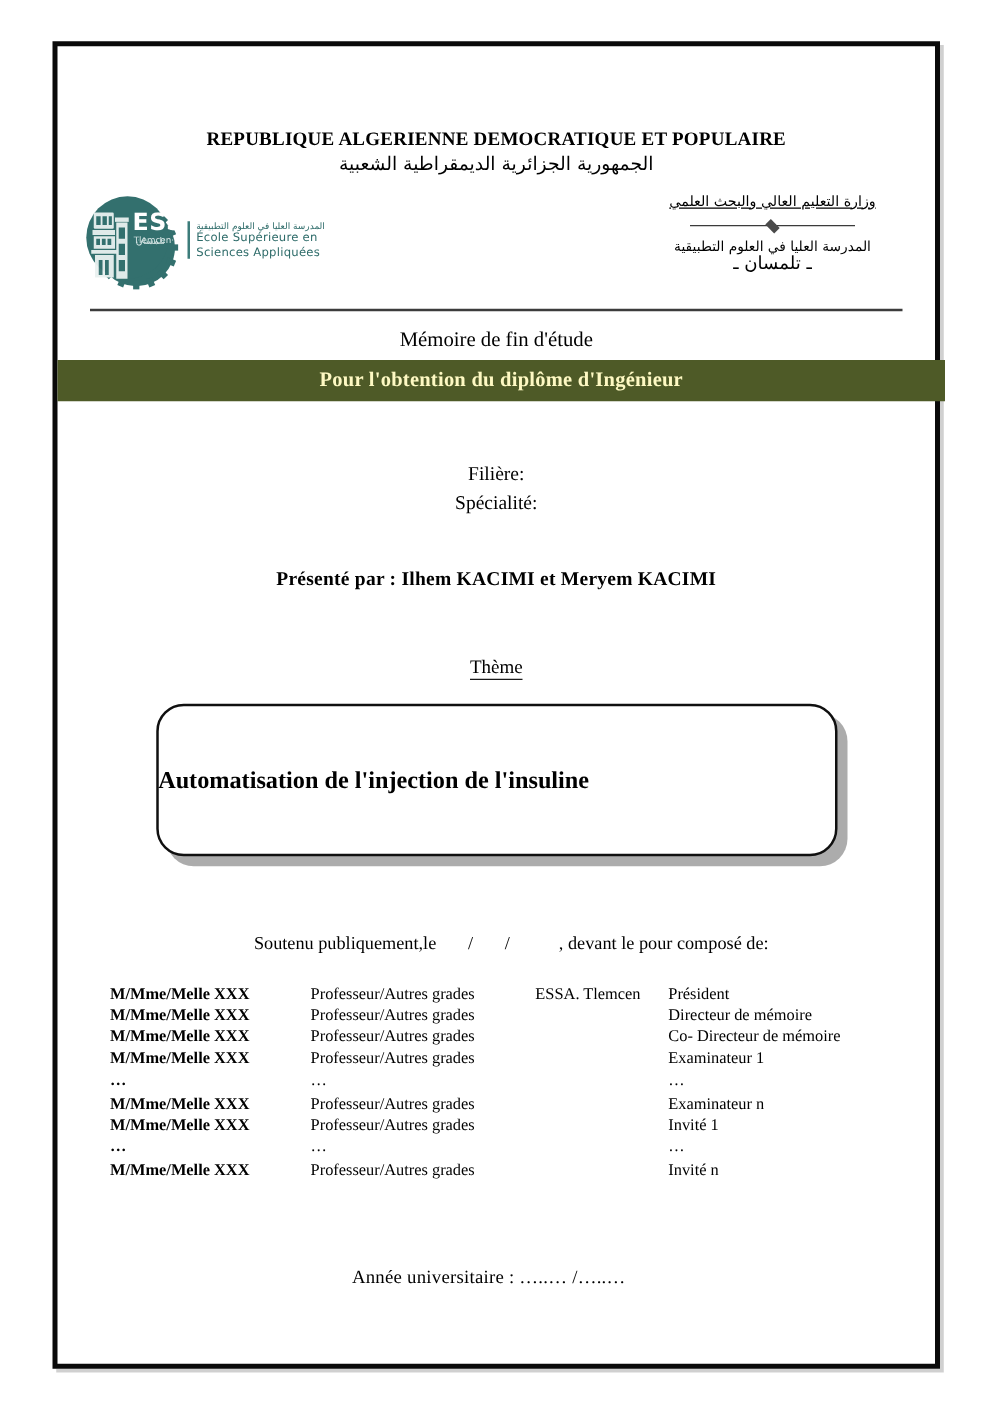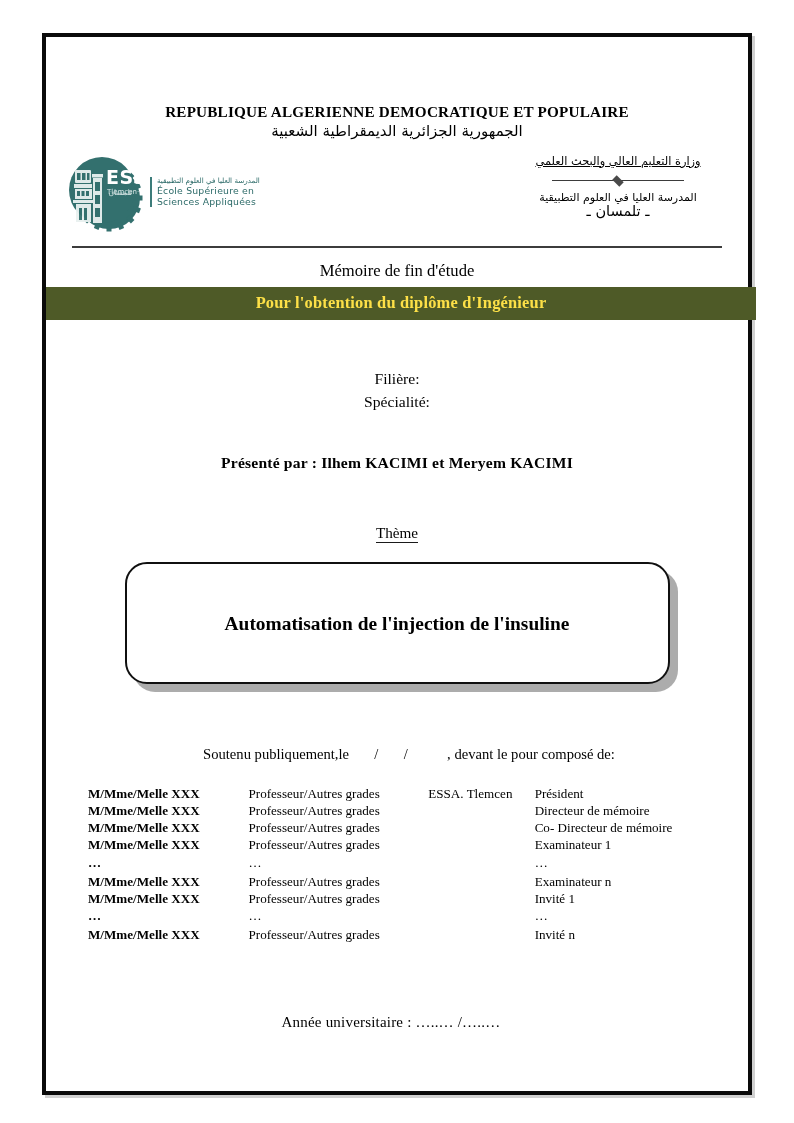--- a/index.html
+++ b/index.html
@@ -174,21 +174,21 @@
     font-size: 16.6px;
     margin-top: 13px;
     margin-bottom: 6px;
   }
   .green-band {
     position: relative;
     left: -20px;
     width: 710px;
     margin-left: 0;
     background: #4e5a27;
-    color: #fde047;
+    color: #fef9c3;
     text-align: center;
     font-weight: bold;
     font-size: 16.4px;
     padding: 6px 0 7px 0;
     letter-spacing: 0.2px;
   }
 
   
   .filiere-block {
     text-align: center;
@@ -233,21 +233,21 @@
   .theme-box {
     position: relative;
     width: 545px;
     height: 122px;
     border: 2.2px solid #101010;
     border-radius: 22px;
     background: #ffffff;
     display: flex;
     flex-direction: column;
     justify-content: center;
-    align-items: center;
+    align-items: flex-start;
   }
   .theme-line {
     font-weight: bold;
     font-size: 19.4px;
     text-align: center;
     line-height: 1.2;
   }
   .theme-line.l1 { margin-top: 2px; }
   .theme-line.l2 { margin-top: 30px; }
 

